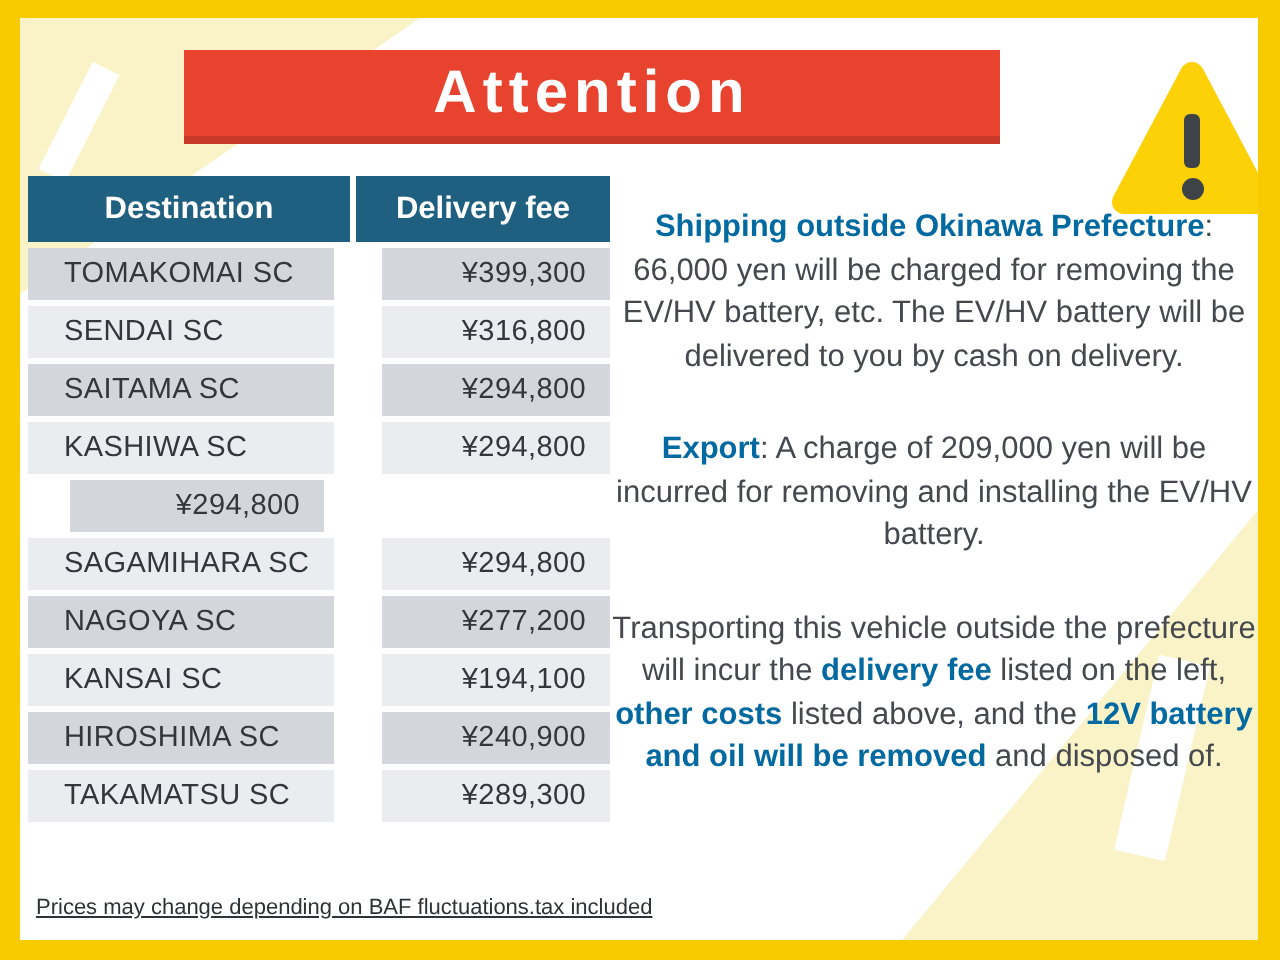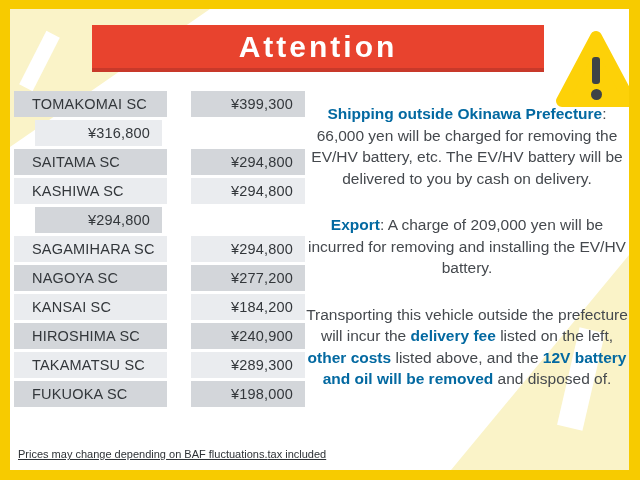--- a/index.html
+++ b/index.html
@@ -28,21 +28,21 @@
     position:absolute;right:0;bottom:0;width:178px;height:215px;
     background:var(--cream,#FAF3C8);
     clip-path:polygon(100% 0,100% 100%,0 100%);
   }
   .dash-br{
     position:absolute;left:558px;top:320px;width:26px;height:100px;
     background:#FFFFFF;transform:rotate(13deg);
   }
   
   .banner{
-    position:absolute;left:82px;top:16px;width:452px;height:47px;
+    position:absolute;left:82px;top:16px;width:408px;height:47px;
     background:var(--banner-red,#E8432E);
     border-bottom:4px solid var(--banner-red-dark,#C8392A);
     box-sizing:border-box;
     display:flex;align-items:center;justify-content:center;
   }
   .banner-label{
     color:#FFFFFF;font-size:30px;font-weight:bold;letter-spacing:3px;
   }
   
   .warn{
@@ -108,26 +108,31 @@
 
     <div class="warn">
       <svg viewBox="0 0 84 80">
         <polygon points="42,8 76,72 8,72" fill="#FDD108" stroke="#FDD108" stroke-width="12" stroke-linejoin="round"></polygon>
       </svg>
       <div class="excl-bar"></div>
       <div class="excl-dot"></div>
     </div>
 
     <div class="fee-table">
+      <div class="thead">
+        <div class="th c1">Destination</div>
+        <div class="th c2">Delivery fee</div>
+      </div>
       <div>
           <div class="trow dark">
             <div class="cell dest">TOMAKOMAI SC</div>
             <div class="cell fee">¥399,300</div>
           </div>
           <div class="trow light">
+            <div class="cell dest">SENDAI SC</div>
             <div class="cell fee">¥316,800</div>
           </div>
           <div class="trow dark">
             <div class="cell dest">SAITAMA SC</div>
             <div class="cell fee">¥294,800</div>
           </div>
           <div class="trow light">
             <div class="cell dest">KASHIWA SC</div>
             <div class="cell fee">¥294,800</div>
           </div>
@@ -137,33 +142,29 @@
           <div class="trow light">
             <div class="cell dest">SAGAMIHARA SC</div>
             <div class="cell fee">¥294,800</div>
           </div>
           <div class="trow dark">
             <div class="cell dest">NAGOYA SC</div>
             <div class="cell fee">¥277,200</div>
           </div>
           <div class="trow light">
             <div class="cell dest">KANSAI SC</div>
-            <div class="cell fee">¥184,200</div>
+            <div class="cell fee">¥194,100</div>
           </div>
           <div class="trow dark">
             <div class="cell dest">HIROSHIMA SC</div>
             <div class="cell fee">¥240,900</div>
           </div>
           <div class="trow light">
             <div class="cell dest">TAKAMATSU SC</div>
             <div class="cell fee">¥289,300</div>
-          </div>
-          <div class="trow dark">
-            <div class="cell dest">FUKUOKA SC</div>
-            <div class="cell fee">¥198,000</div>
           </div>
         </div>
     </div>
 
     <div class="foot">
       <span>Prices may change depending on BAF fluctuations.</span>
       <span>tax included</span>
     </div>
 
     <div class="notes">

